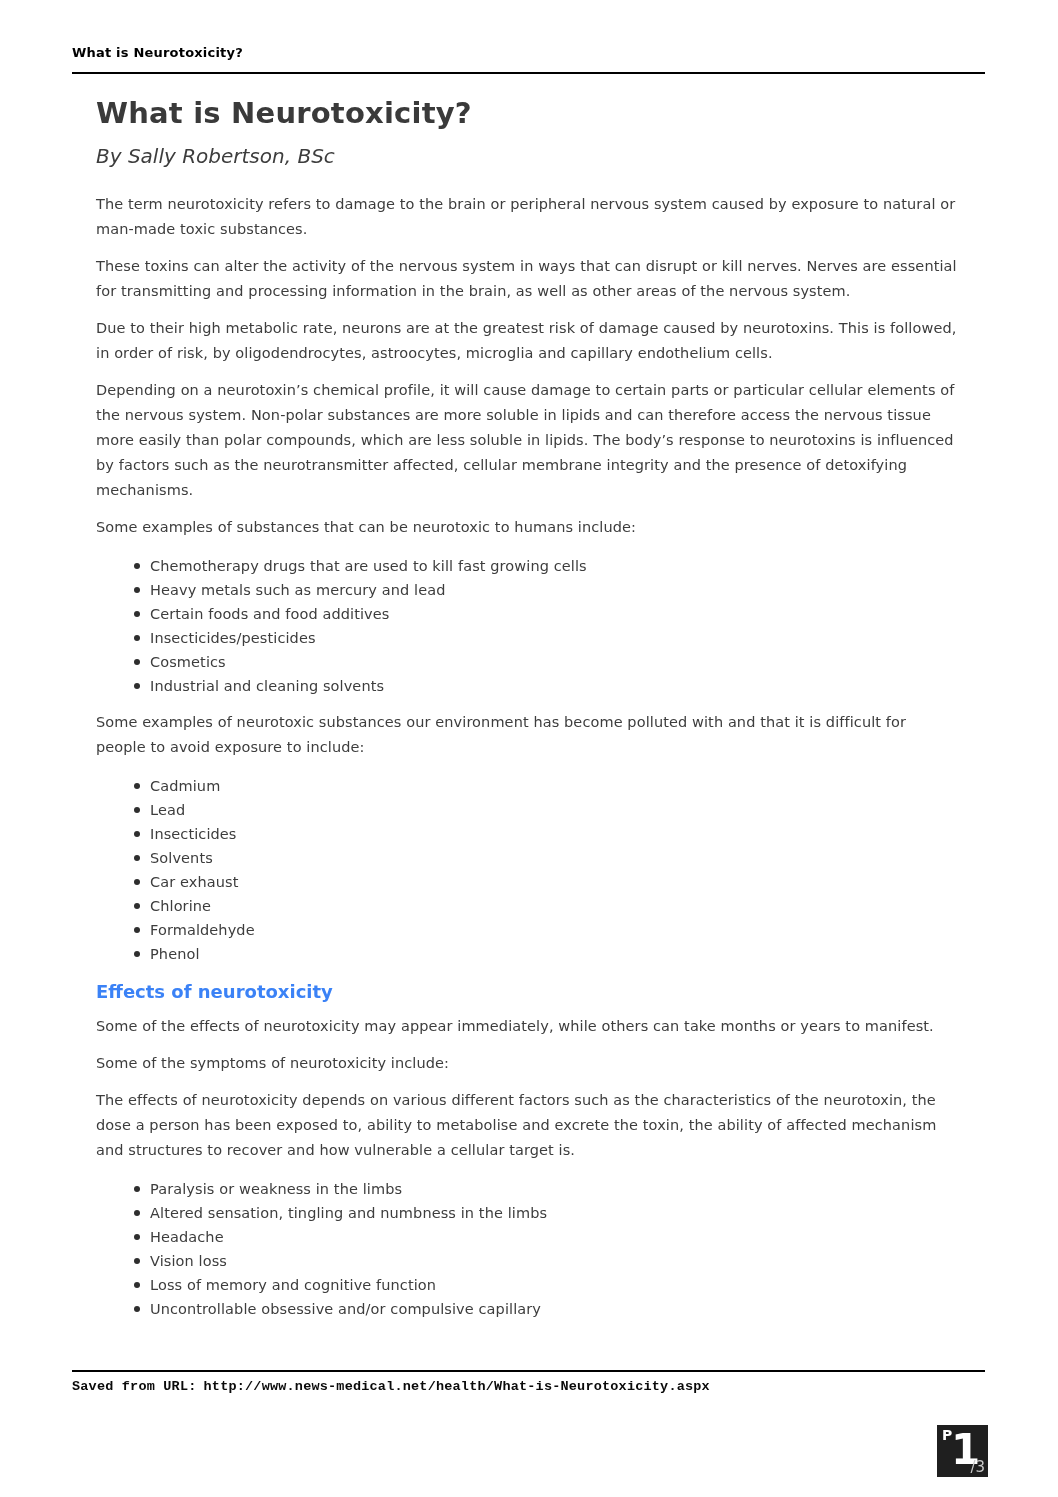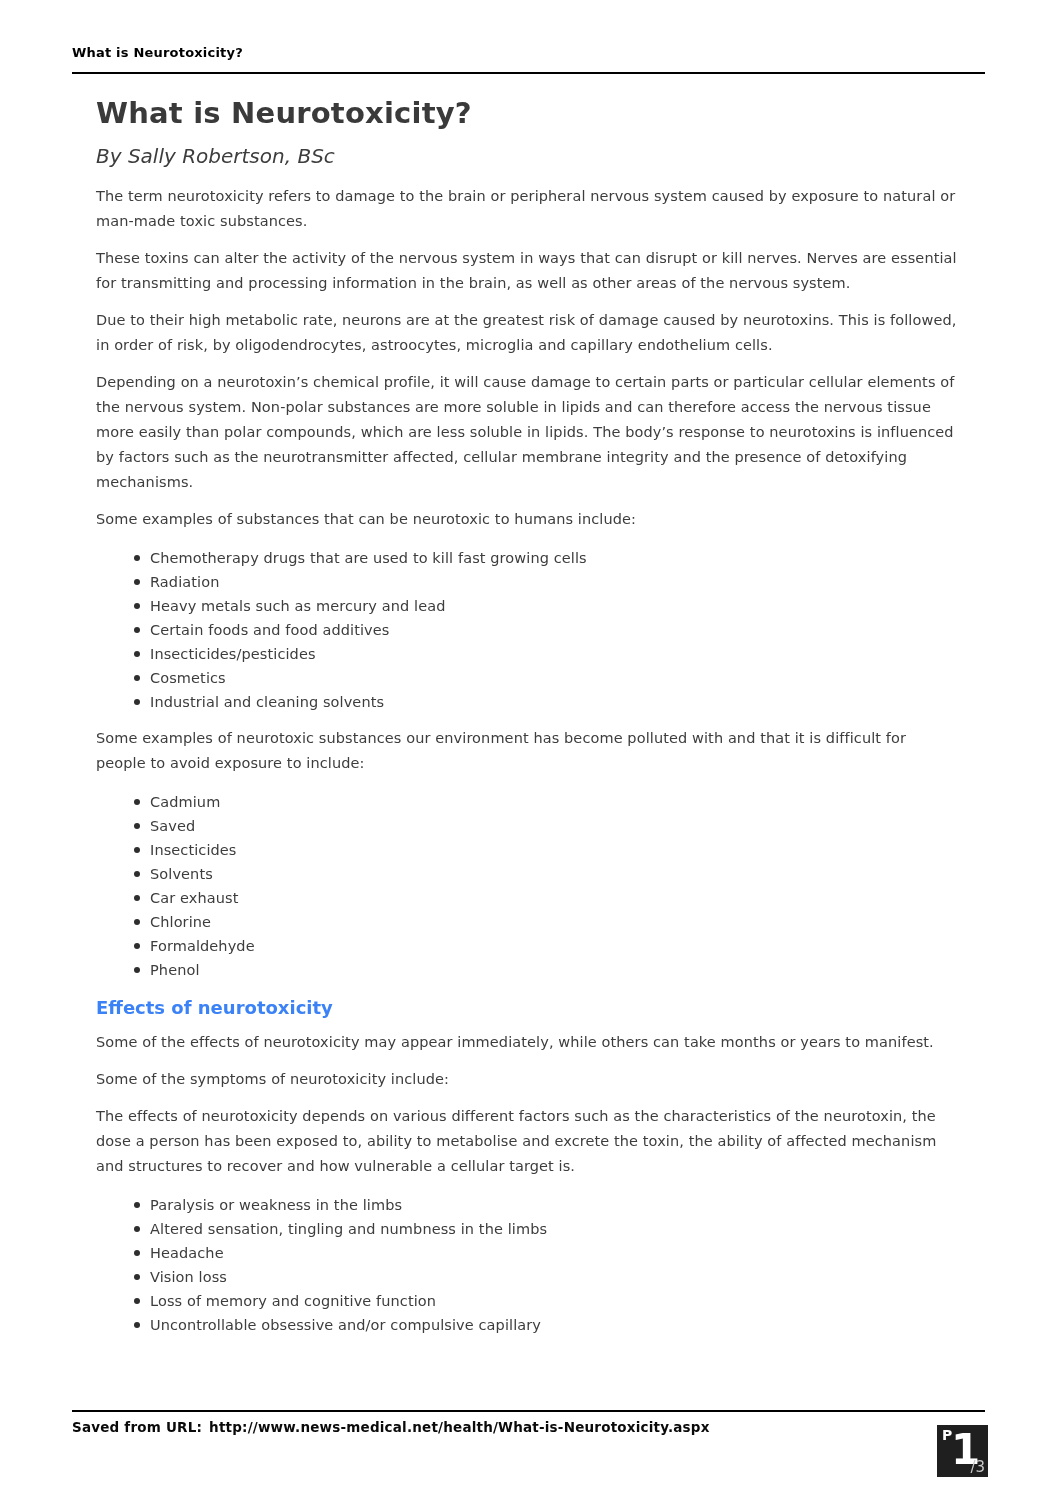--- a/index.html
+++ b/index.html
@@ -44,21 +44,21 @@
     font-style: italic;
     color: #3d3d3d;
   }
   .content p.body {
     margin: 12px 0 0 0;
     font-size: 14.5px;
     line-height: 25px;
     color: var(--text, #3d3d3d);
     letter-spacing: 0.1px;
   }
-  .content p.first { margin-top: 16px; }
+  .content p.first { margin-top: 24px; }
 
   ul.bullets {
     margin: 14px 0 0 0;
     padding: 0;
     list-style: none;
   }
   ul.bullets li {
     position: relative;
     padding-left: 54px;
     font-size: 14.5px;
@@ -80,22 +80,23 @@
     margin: 15px 0 0 0;
     font-size: 18px;
     font-weight: bold;
     color: #3b82f6;
   }
 
   
   .page-footer {
     position: absolute;
     left: 72px;
-    top: 1410px;
+    top: 1370px;
     width: 913px;
+    font-family: Liberation Mono, monospace;
   }
   .footer-rule {
     margin: 0;
     border: none;
     border-top: 2px solid #000;
   }
   .saved-line {
     margin-top: 7px;
     font-size: 13.5px;
     font-weight: bold;
@@ -152,33 +153,32 @@
     <p class="byline">By Sally Robertson, BSc</p>
 
     <p class="body first">The term neurotoxicity refers to damage to the brain or peripheral nervous system caused by exposure to natural or man-made toxic substances.</p>
     <p class="body">These toxins can alter the activity of the nervous system in ways that can disrupt or kill nerves. Nerves are essential for transmitting and processing information in the brain, as well as other areas of the nervous system.</p>
     <p class="body">Due to their high metabolic rate, neurons are at the greatest risk of damage caused by neurotoxins. This is followed, in order of risk, by oligodendrocytes, astroocytes, microglia and capillary endothelium cells.</p>
     <p class="body">Depending on a neurotoxin’s chemical profile, it will cause damage to certain parts or particular cellular elements of the nervous system. Non-polar substances are more soluble in lipids and can therefore access the nervous tissue more easily than polar compounds, which are less soluble in lipids. The body’s response to neurotoxins is influenced by factors such as the neurotransmitter affected, cellular membrane integrity and the presence of detoxifying mechanisms.</p>
     <p class="body">Some examples of substances that can be neurotoxic to humans include:</p>
 
     <ul class="bullets">
       <li><span class="dot"></span><span>Chemotherapy drugs that are used to kill fast growing cells</span></li>
-      <li><span class="dot"></span><span>Radiation</span></li>
       <li><span class="dot"></span><span>Heavy metals such as mercury and lead</span></li>
       <li><span class="dot"></span><span>Certain foods and food additives</span></li>
       <li><span class="dot"></span><span>Insecticides/pesticides</span></li>
       <li><span class="dot"></span><span>Cosmetics</span></li>
       <li><span class="dot"></span><span>Industrial and cleaning solvents</span></li>
     </ul>
 
     <p class="body">Some examples of neurotoxic substances our environment has become polluted with and that it is difficult for people to avoid exposure to include:</p>
 
     <ul class="bullets">
       <li><span class="dot"></span><span>Cadmium</span></li>
-      <li><span class="dot"></span><span>Saved</span></li>
+      <li><span class="dot"></span><span>Lead</span></li>
       <li><span class="dot"></span><span>Insecticides</span></li>
       <li><span class="dot"></span><span>Solvents</span></li>
       <li><span class="dot"></span><span>Car exhaust</span></li>
       <li><span class="dot"></span><span>Chlorine</span></li>
       <li><span class="dot"></span><span>Formaldehyde</span></li>
       <li><span class="dot"></span><span>Phenol</span></li>
     </ul>
 
     <h3 class="section-heading">Effects of neurotoxicity</h3>
 

